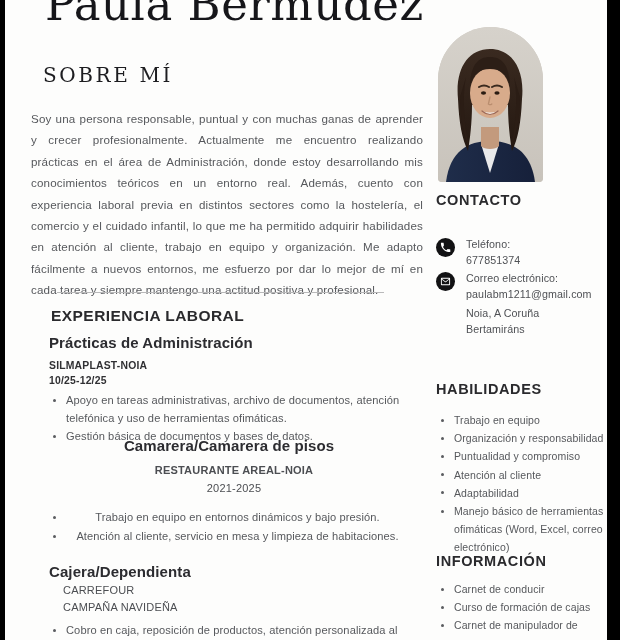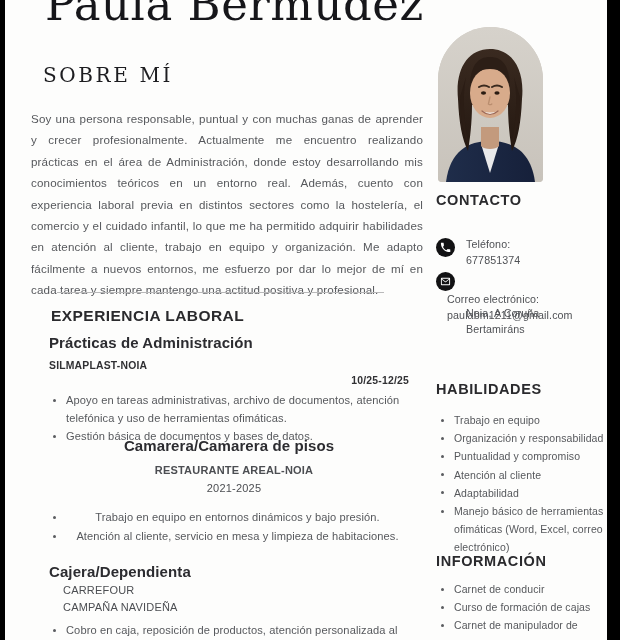--- a/index.html
+++ b/index.html
@@ -126,21 +126,21 @@
   }
   .job-company.bold { font-weight: 700; color: #303033; }
   .job-company.indent { padding-left: 14px; font-size: 11px; line-height: 17px; }
   .job-date {
     font-size: 10.4px;
     color: #4c4e52;
     letter-spacing: 0.2px;
     margin: 0;
     line-height: 15px;
   }
-  .job-date.bold { font-weight: 700; color: #303033; text-align: right; }
+  .job-date.bold { font-weight: 700; color: #303033; }
 
   ul.bullets {
     list-style: none;
     margin: 4px 0 0 0;
     padding: 0;
   }
   ul.bullets li {
     position: relative;
     padding-left: 17px;
     font-size: 11.1px;
@@ -194,21 +194,21 @@
   .side-heading.informacion { top: 553px; }
 
   .contact-row {
     position: absolute;
     left: 16px;
     width: 190px;
     display: flex;
     align-items: flex-start;
   }
   .contact-row.phone { top: 236px; }
-  .contact-row.email { top: 270px; flex-direction: column; }
+  .contact-row.email { top: 270px; }
   .contact-row.place { top: 305px; }
 
   .contact-icon {
     width: 19px;
     height: 19px;
     border-radius: 50%;
     background: #121214;
     flex: 0 0 19px;
     display: flex;
     align-items: center;

